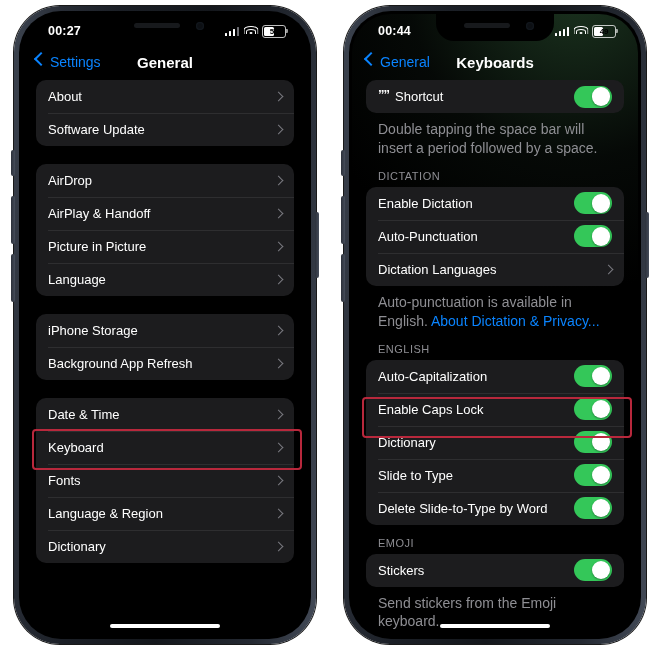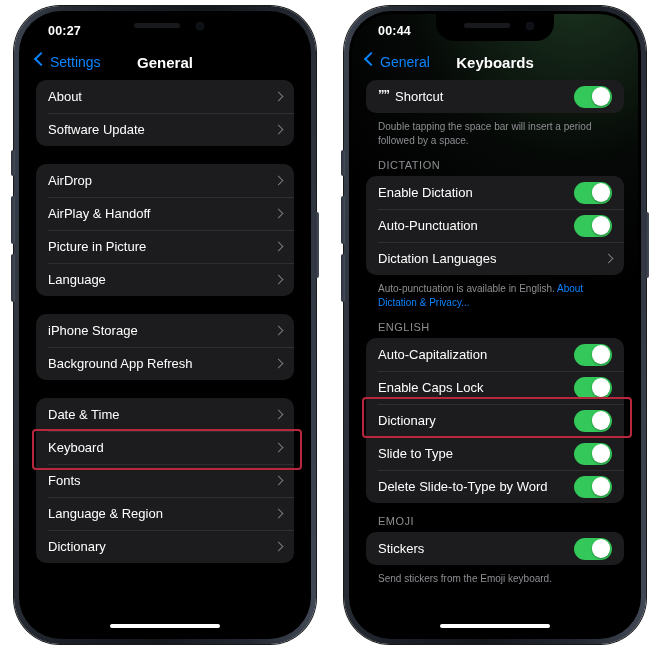--- a/index.html
+++ b/index.html
@@ -71,21 +71,21 @@
   .scr-inner.tint-a{background:#000;}
   .scr-inner.tint-b{
     background:
       radial-gradient(140% 70% at 78% -6%, rgba(52,99,60,.55) 0%, rgba(22,36,26,.25) 42%, rgba(0,0,0,0) 72%),
       #000;
   }
 
   
   .statusbar{
     height:30px;flex:0 0 30px;position:relative;
-    display:flex;align-items:center;
+    display:flex;align-items:center;justify-content:space-between;
     padding:4px 22px 0 26px;box-sizing:border-box;
     font-size:12.5px;font-weight:bold;letter-spacing:.2px;gap:46px;
   }
   .sb-right{display:flex;align-items:center;gap:5px;}
   .cellular{display:flex;align-items:flex-end;gap:1.5px;height:9px;}
   .cellular i{display:block;width:2.5px;background:#fff;border-radius:.5px;}
   .cellular i:nth-child(1){height:3px;}
   .cellular i:nth-child(2){height:5px;}
   .cellular i:nth-child(3){height:7px;}
   .cellular i:nth-child(4){height:9px;}
@@ -161,21 +161,21 @@
     position:absolute;top:1.6px;left:17.5px;width:18.8px;height:18.8px;border-radius:50%;
     background:#fff;box-shadow:0 1px 2px rgba(0,0,0,.35);
   }
   .gap{height:18px;}
   .gap.sm{height:12px;}
   .sect-head{
     font-size:11px;color:#8e8e93;letter-spacing:.5px;
     padding:0 4px 5px 12px;
   }
   .footnote{
-    font-size:10px;color:#8e8e93;line-height:1.35;
+    font-size:14px;color:#8e8e93;line-height:1.35;
     padding:7px 10px 0 12px;
   }
   .footnote a{color:#0a84ff;text-decoration:none;}
 
   
   .hl{
     position:absolute;border:2px solid #b8283c;border-radius:4px;
     pointer-events:none;z-index:20;
   }
   .home-ind{

